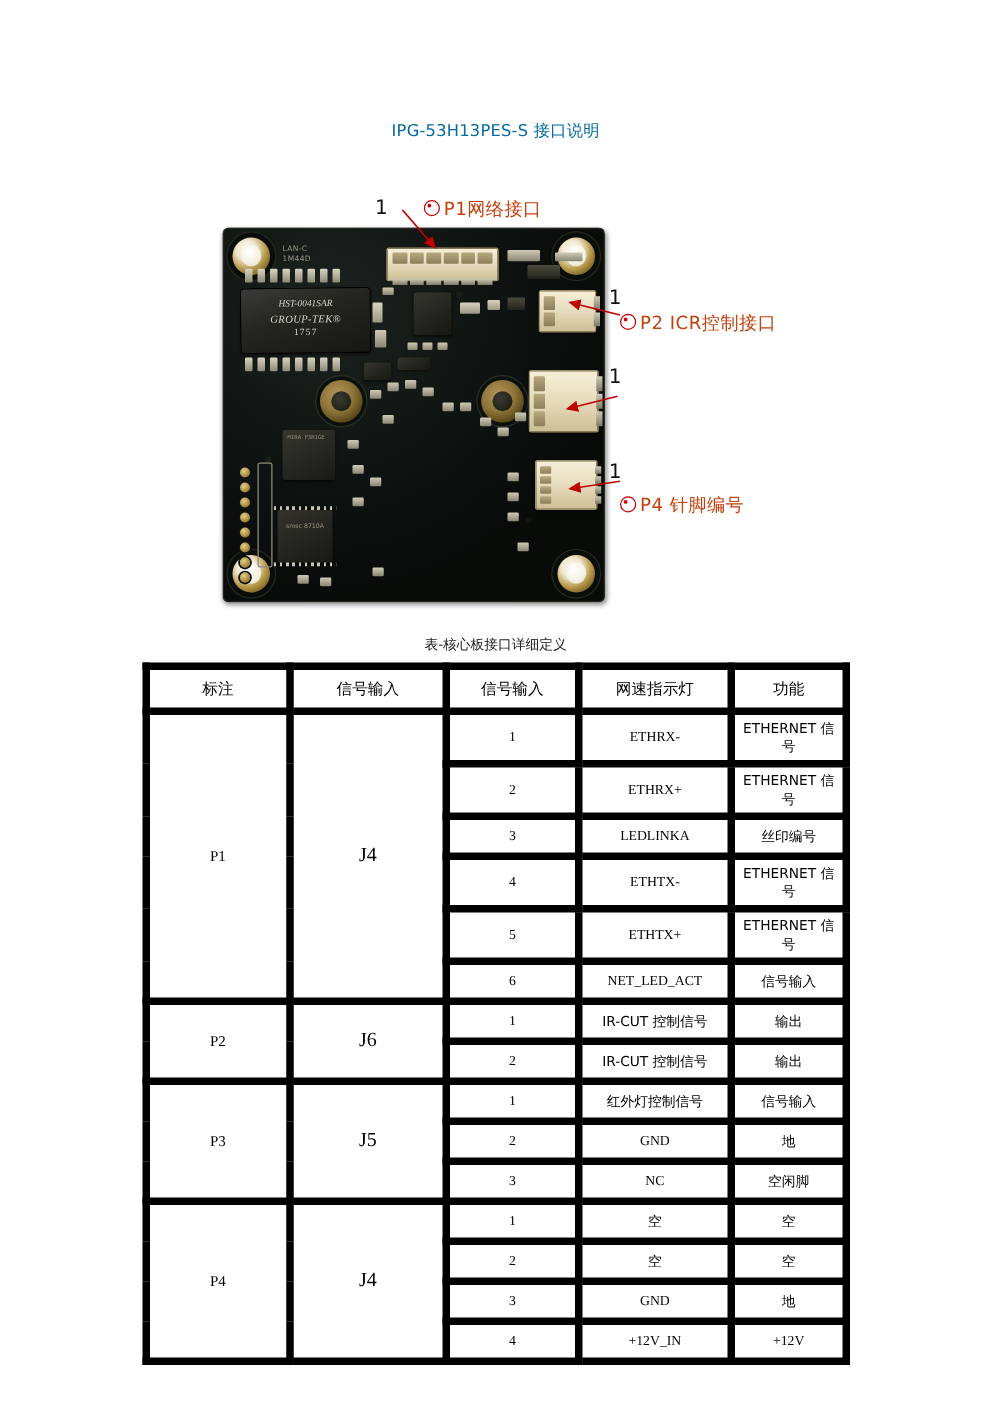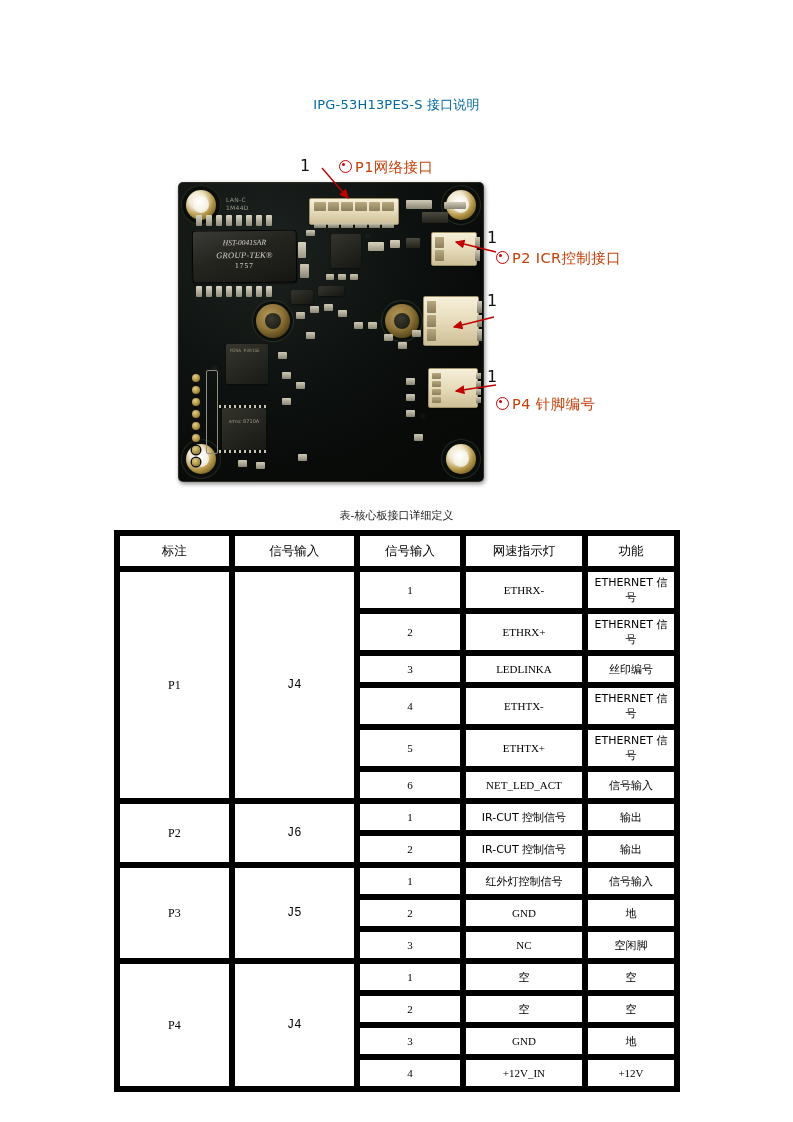--- a/index.html
+++ b/index.html
@@ -333,22 +333,22 @@
     padding: 3px 2px;
     height: 20px;
     font-weight: normal;
   }
   table.pins thead th {
     font-size: 12.5px;
     height: 24px;
     font-family: "DejaVu Sans", "Liberation Sans", sans-serif;
   }
   td.col-mark { width: 120px; font-size: 12px; }
-  td.col-silk { width: 132px; font-size: 12px; font-weight: bold;
-                font-family: Liberation Mono, monospace; }
+  td.col-silk { width: 132px; font-size: 16px; font-weight: bold;
+                font-family: Liberation Serif, serif; }
   td.col-num  { width: 110px; }
   td.col-def  { width: 118px; }
   td.col-fn   { width: 86px; }
   td.cn { font-family: "DejaVu Sans", "Liberation Sans", sans-serif; font-size: 11px; }
 </style>
 </head>
 <body>
 
 <div class="doc-title">IPG-53H13PES-S 接口说明</div>
 

